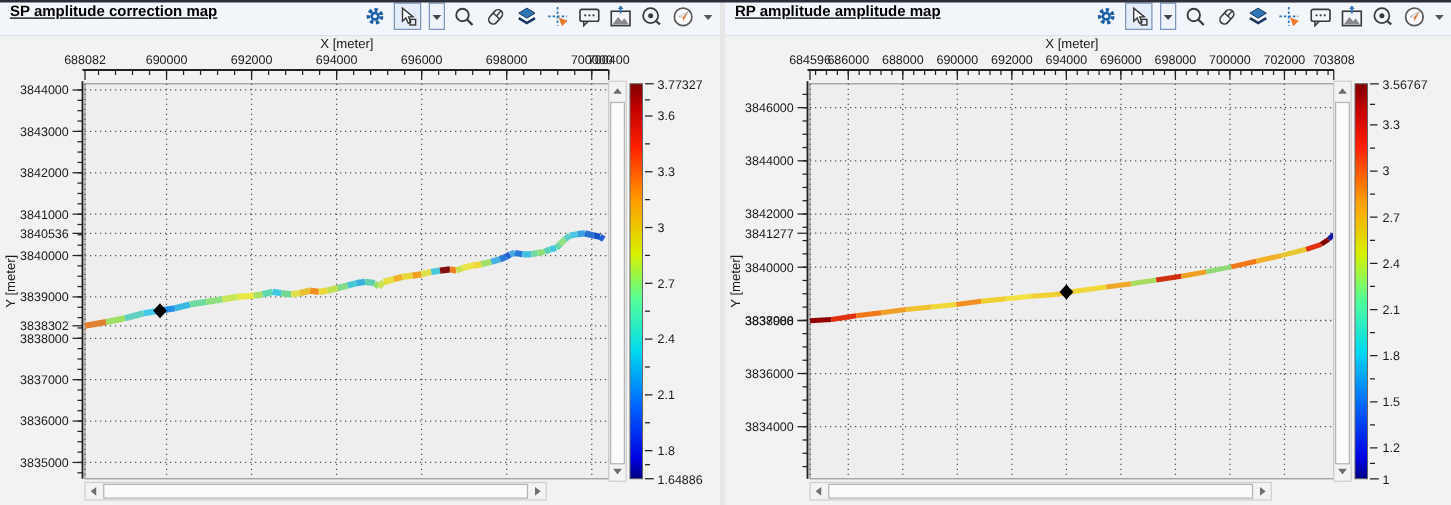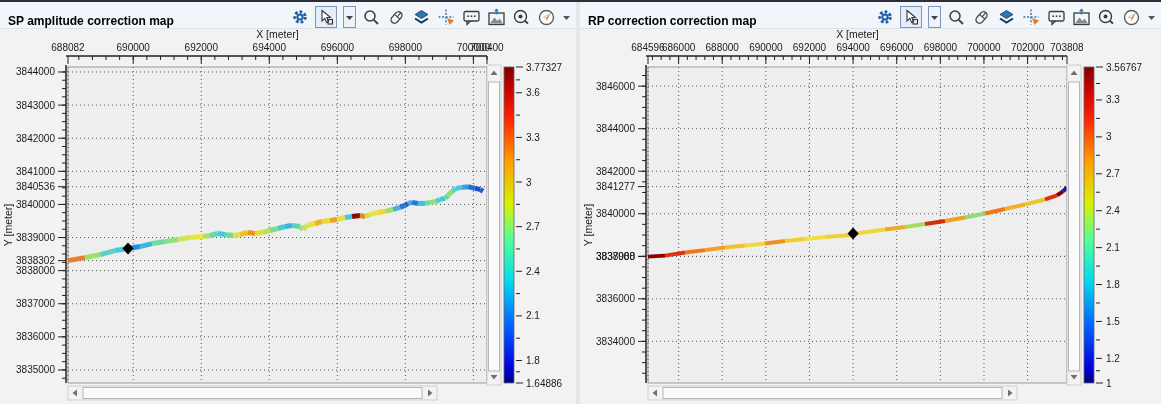--- a/index.html
+++ b/index.html
@@ -1,20 +1,20 @@
 <!DOCTYPE html>
 <html><head>
 <meta charset="utf-8">
 <style>
   html,body{margin:0;padding:0;background:#eaeaea;font-family:"Liberation Sans",sans-serif;}
   #stage{position:relative;width:1161px;height:404px;overflow:hidden;background:#eaeaea;}
   .top-line{position:absolute;left:0;top:0;width:1161px;height:2px;background:#2e2e3a;z-index:10;}
   .panel{position:absolute;top:0;height:404px;background:#f2f2f2;}
-  .panel-header{position:absolute;left:0;top:2px;right:0;height:26px;display:flex;align-items:flex-end;
-    background:#f2f5fa;border-bottom:1px solid #dde3ec;z-index:5;}
+  .panel-header{position:absolute;left:0;top:2px;right:0;height:26px;display:flex;align-items:flex-start;
+    background:#f2f5fa;border-bottom:1px solid #dde3ec;z-index:5;text-decoration:underline;}
   .panel-title{font-size:12px;font-weight:bold;color:#000;margin-left:8px;white-space:nowrap;}
   .toolbar{margin-left:auto;display:flex;align-items:center;gap:6px;padding-right:5px;}
   .toolbar svg{display:block;}
   .tb-btn{display:inline-flex;align-items:center;justify-content:center;}
   .tb-btn.active{border:1px solid #7e97b8;background:#e4edf8;padding:1px;}
   .tb-btn.dd{border:1px solid #7e97b8;background:#eef3fa;width:11px;height:20px;}
   .divider{position:absolute;left:576px;top:0;width:4px;height:404px;background:#e6e6e6;cursor:col-resize;}
   .plot-svg{position:absolute;left:0;top:0;}
   .tick{font-family:"Liberation Sans",sans-serif;font-size:10px;fill:#1a1a1a;stroke:none;}
   .axis-title{font-family:"Liberation Sans",sans-serif;font-size:10.5px;fill:#1a1a1a;stroke:none;}
@@ -581,21 +581,21 @@
           <rect x="488.5" y="82" width="11" height="289" fill="#fbfbfb" stroke="#b5b5b5" stroke-width="1"></rect>
         </g>
         <g>
           <rect x="68" y="386" width="369" height="14" fill="#f3f3f3" stroke="#cfcfcf" stroke-width="1"></rect>
           <path d="M 77 389.5 L 77 396.5 L 72.5 393 Z" fill="#6f6f6f"></path>
           <path d="M 428 389.5 L 428 396.5 L 432.5 393 Z" fill="#6f6f6f"></path>
           <rect x="83" y="387.5" width="339" height="11" fill="#fbfbfb" stroke="#b5b5b5" stroke-width="1"></rect>
         </g>
       </svg>
     <div class="panel-header">
-      <span class="panel-title">RP correction correction map</span>
+      <span class="panel-title">RP amplitude amplitude map</span>
       <div class="toolbar">
           <svg width="18" height="18" viewBox="0 0 18 18">
     <circle cx="9" cy="9" r="5.2" fill="none" stroke="#1b5fa8" stroke-width="3" stroke-dasharray="2.6 2.1"></circle>
     <circle cx="9" cy="9" r="3.6" fill="#1b5fa8"></circle>
             <circle cx="9" cy="9" r="1.6" fill="#f2f5fa"></circle>
           </svg>
   <span class="tb-btn active">
     <svg width="18" height="18" viewBox="0 0 18 18">
               <path d="M5 2.5 L5 13 L7.8 10.4 L9.6 14.6 L11.6 13.6 L9.8 9.6 L13.4 9.4 Z" fill="#fff" stroke="#333" stroke-width="1.1"></path>
               <rect x="11" y="11.5" width="4.5" height="4.5" fill="none" stroke="#333" stroke-width="1.1"></rect>

